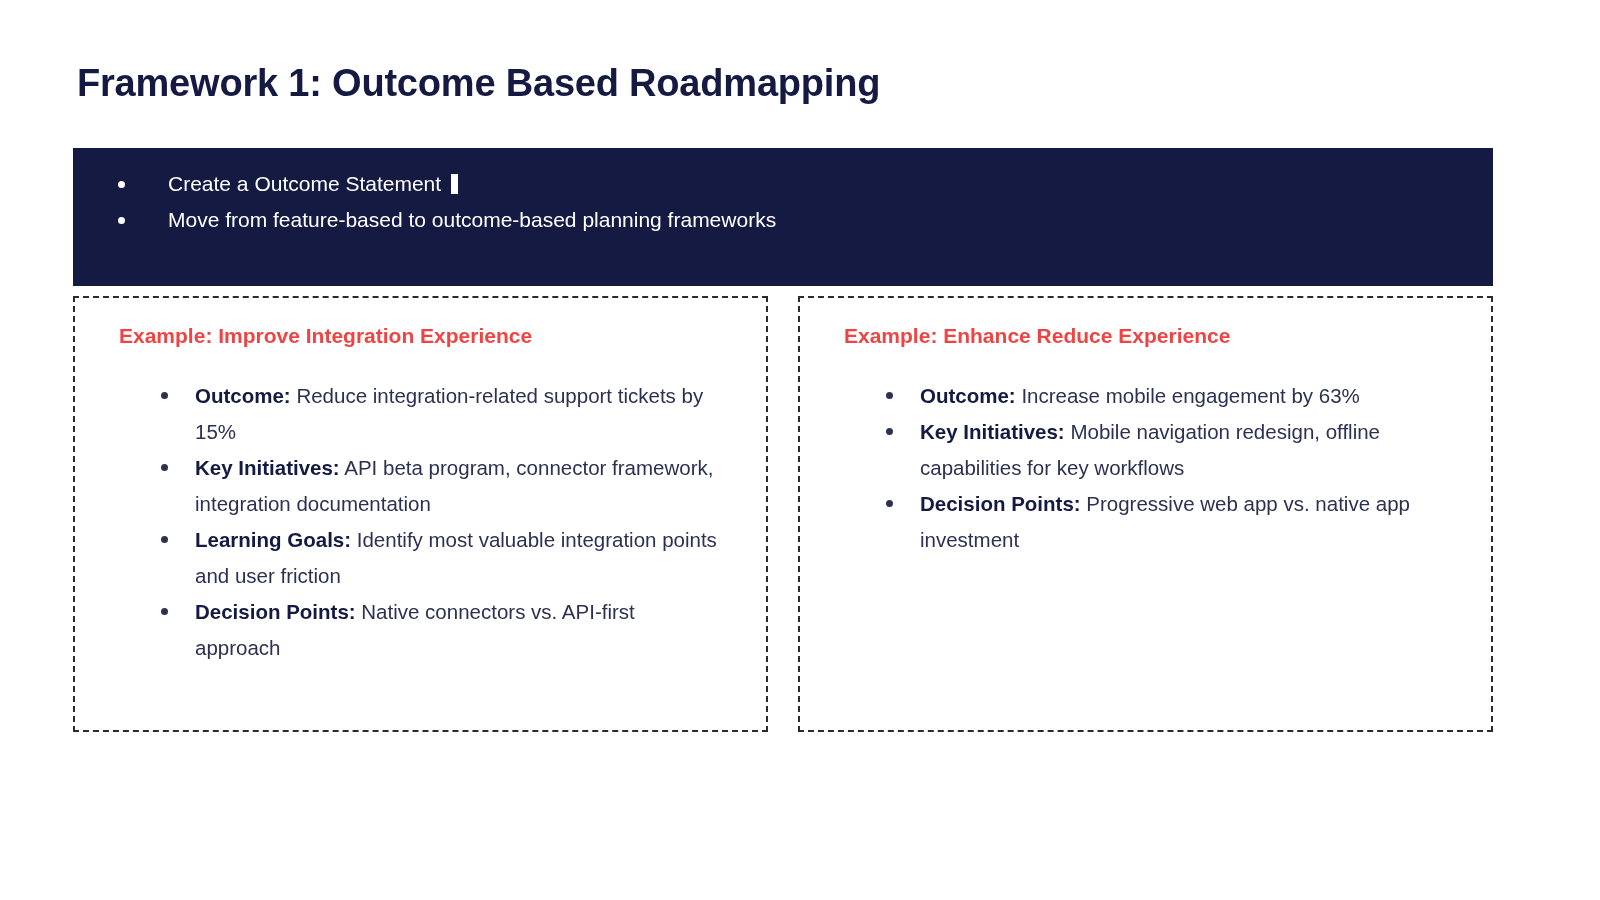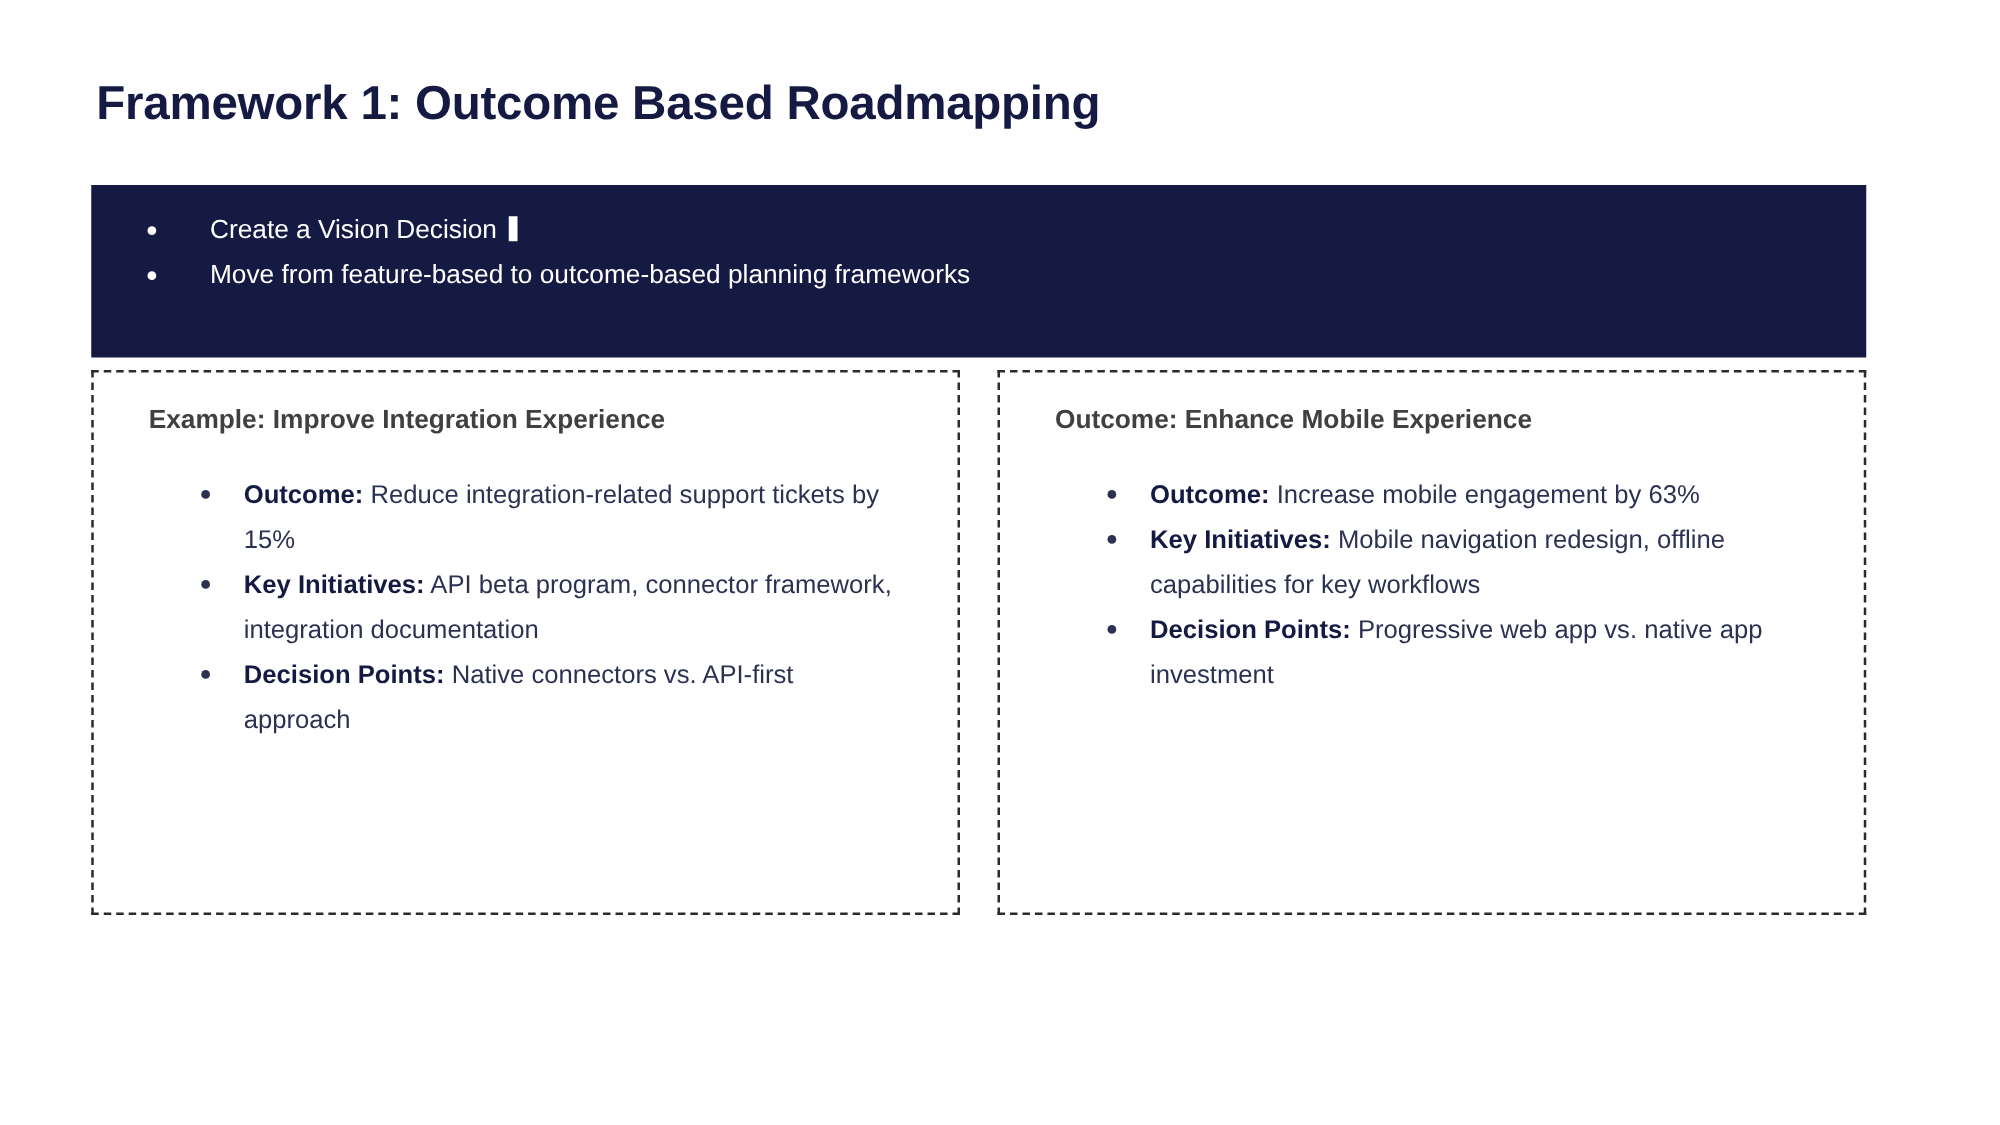--- a/index.html
+++ b/index.html
@@ -77,21 +77,21 @@
     height: 436px;
     border: 2px dashed #2b2b2b;
     box-sizing: border-box;
     padding: 26px 26px 0 26px;
   }
   .card.left { left: 73px; }
   .card.right { left: 798px; }
   .card-title {
     font-size: 21px;
     font-weight: bold;
-    color: #404040;
+    color: #ef4444;
     margin: 0 0 30px 18px;
   }
   .card ul {
     list-style: none;
     margin: 16px;
     padding: 0;
   }
   .card li {
     position: relative;
     font-size: 20.5px;
@@ -117,45 +117,48 @@
 </head>
 <body>
 
 <div class="slide">
 
   <div class="title">Framework 1: Outcome Based Roadmapping</div>
 
   <div class="banner">
     <ul>
       <li>
-        <span class="dot"></span><span>Create a Vision Decision </span><span class="caret"></span>
+        <span class="dot"></span><span>Create a Outcome Statement </span><span class="caret"></span>
       </li>
       <li>
         <span class="dot"></span><span>Move from feature-based to outcome-based planning frameworks</span>
       </li>
     </ul>
   </div>
 
   <div class="card left">
     <div class="card-title">Example: Improve Integration Experience</div>
     <ul>
       <li>
         <span class="dot"></span><b>Outcome:</b><span> Reduce integration-related support tickets by 15%</span>
       </li>
       <li>
         <span class="dot"></span><b>Key Initiatives:</b><span> API beta program, connector framework, integration documentation</span>
       </li>
       <li>
+        <span class="dot"></span><b>Learning Goals:</b><span> Identify most valuable integration points and user friction</span>
+      </li>
+      <li>
         <span class="dot"></span><b>Decision Points:</b><span> Native connectors vs. API-first approach</span>
       </li>
     </ul>
   </div>
 
   <div class="card right">
-    <div class="card-title">Outcome: Enhance Mobile Experience</div>
+    <div class="card-title">Example: Enhance Reduce Experience</div>
     <ul>
       <li>
         <span class="dot"></span><b>Outcome:</b><span> Increase mobile engagement by 63%</span>
       </li>
       <li>
         <span class="dot"></span><b>Key Initiatives:</b><span> Mobile navigation redesign, offline capabilities for key workflows</span>
       </li>
       <li>
         <span class="dot"></span><b>Decision Points:</b><span> Progressive web app vs. native app investment</span>
       </li>

